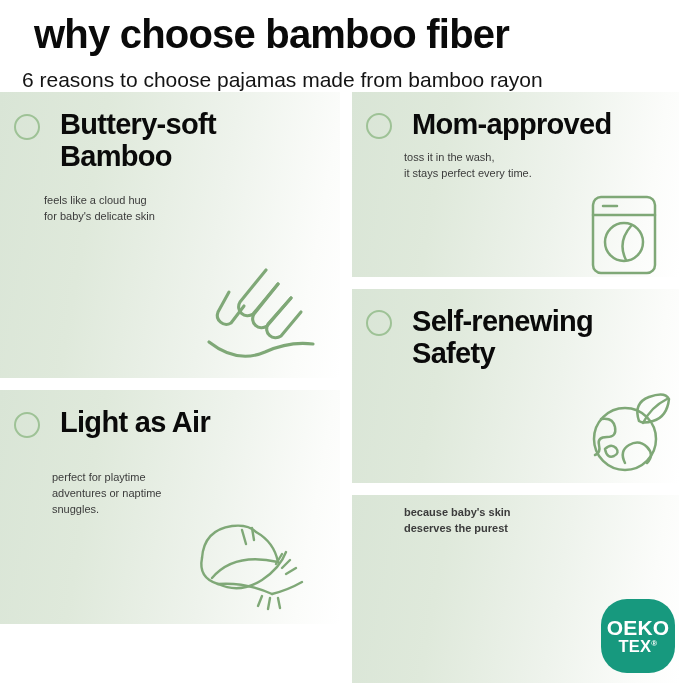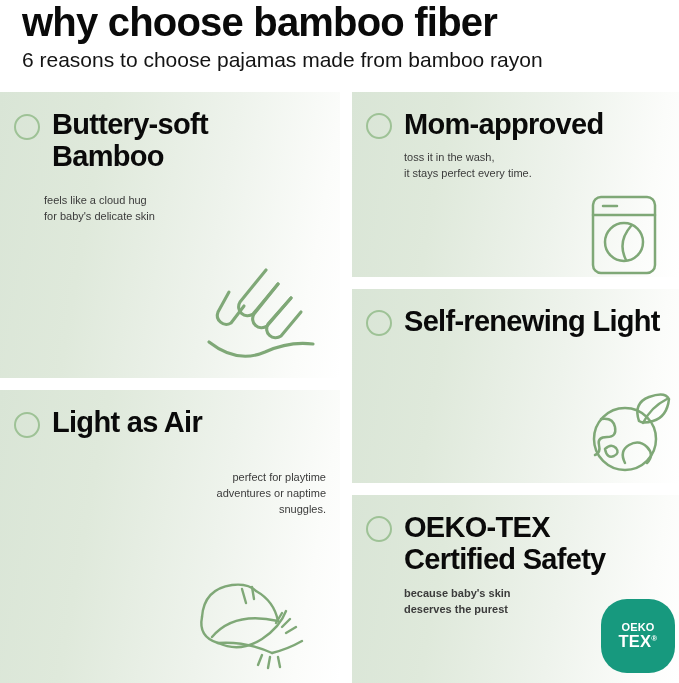--- a/index.html
+++ b/index.html
@@ -18,21 +18,21 @@
   
   .header {
     padding: 2px 0 0 22px;
   }
   .header-title {
     font-size: 40px;
     font-weight: 700;
     letter-spacing: -0.8px;
     color: #0a0a0a;
     line-height: 1.02;
-    margin: 0;
+    margin: 12px;
     white-space: nowrap;
   }
   .header-sub {
     font-size: 21px;
     font-weight: 400;
     color: #141414;
     line-height: 1.25;
     margin: 4px 0 0 0;
     white-space: nowrap;
   }
@@ -54,29 +54,29 @@
   }
   .col-left  { width: 340px; }
   .col-right { width: 327px; }
 
   .card {
     position: relative;
     overflow: hidden;
     background: linear-gradient(100deg, #d9e5d6 0%, #dfe9db 28%, #eef3ec 62%, #fbfcfa 88%, #ffffff 100%);
   }
   .card-left-1 { height: 286px; }
-  .card-left-2 { height: 293px; text-align: right; }
+  .card-left-2 { height: 234px; }
   .card-right-1 { height: 185px; }
   .card-right-2 { height: 194px; }
   .card-right-3 { height: 188px; }
 
   .card-head {
     display: flex;
     align-items: flex-start;
-    gap: 12px;
+    gap: 20px;
     padding: 16px 16px 0 14px;
   }
   .bullet {
     flex: 0 0 auto;
     width: 26px;
     height: 26px;
     border: 2.6px solid #9ec296;
     border-radius: 50%;
     margin-top: 6px;
     box-sizing: border-box;
@@ -129,21 +129,21 @@
     border-radius: 26px;
     background: #17997e;
     color: #ffffff;
     display: flex;
     flex-direction: column;
     align-items: center;
     justify-content: center;
     line-height: 1.02;
   }
   .oeko-line1 {
-    font-size: 11px;
+    font-size: 21px;
     font-weight: 700;
     letter-spacing: 0.2px;
   }
   .oeko-line2 {
     font-size: 16.5px;
     font-weight: 700;
     letter-spacing: 0.2px;
     position: relative;
     text-align: right;
   }
@@ -225,39 +225,35 @@
           <line x1="16" y1="15" x2="30" y2="15"></line>
           <circle cx="37" cy="51" r="19"></circle>
           <path d="M44 35 q-14 16 -5 34"></path>
         </g>
       </svg>
     </div>
 
     <div class="card card-right-2">
       <div class="card-head">
         <span class="bullet"></span>
-        <h2 class="card-title">Self-renewing Light</h2>
+        <h2 class="card-title">Self-renewing Safety</h2>
       </div>
       <svg class="icon-art icon-globe" viewBox="0 0 84 92">
         <g fill="none" stroke="#7fa877" stroke-width="2.5" stroke-linecap="round" stroke-linejoin="round">
           <circle cx="38" cy="52" r="31"></circle>
           <path d="M14 32 q12 -2 14 8 q2 10 -8 10 q-10 0 -8 8 q2 8 -4 10"></path>
           <path d="M18 62 q6 -6 11 -1 q4 5 -2 8 q-7 3 -9 -7"></path>
           <path d="M38 76 q-6 -12 4 -18 q10 -6 18 2 q8 8 0 16"></path>
           <path d="M52 34 q-6 -18 10 -24 q16 -6 20 2 q-2 18 -16 22 q-10 3 -14 0 z"></path>
           <path d="M80 12 q-16 8 -24 24"></path>
         </g>
       </svg>
     </div>
 
     <div class="card card-right-3">
-      <div class="card-head">
-        <span class="bullet"></span>
-        <h2 class="card-title">OEKO-TEX Certified Safety</h2>
-      </div>
       <p class="card-body">because baby's skin
 deserves the purest</p>
       <div class="oeko-badge">
         <span class="oeko-line1">OEKO</span>
         <span class="oeko-line2"><span>TEX</span><span class="oeko-reg">®</span></span>
       </div>
     </div>
 
   </div>
 </div>

